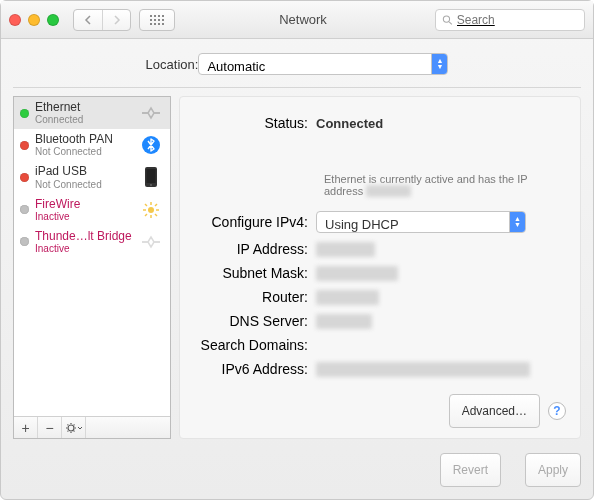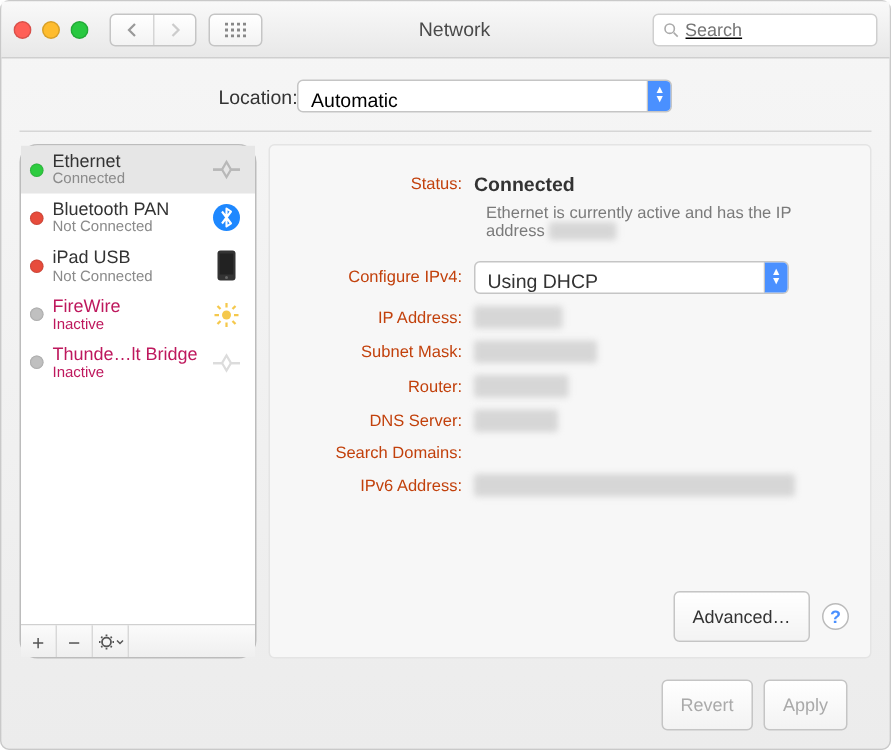--- a/index.html
+++ b/index.html
@@ -81,21 +81,21 @@
     border-left:1px solid #c5c5c5;
     display:flex; flex-direction:column; align-items:center; justify-content:center;
     color:#fff; font-size:7px; line-height:6px;
   }
 
   .hr { height:1px; background:#d6d6d6; margin:0 12px; }
 
   
   .main { flex:1; display:flex; padding: 8px 12px 8px 12px; gap:8px; overflow:hidden; }
   .sidebar {
-    width: 158px; background:#fff; border:1px solid #bcbcbc; border-radius:12px;
+    width: 158px; background:#fff; border:1px solid #bcbcbc; border-radius:0;
     display:flex; flex-direction:column;
   }
   .sb-list { flex:1; overflow:hidden; }
   .sb-item {
     display:flex; align-items:center; padding: 4px 6px; gap:6px;
     border-bottom:0;
     position:relative;
   }
   .sb-item.sel { background:#e6e6e6; }
   .statusdot {
@@ -121,23 +121,23 @@
     font-size:14px; color:#555; cursor:default;
     display:flex; align-items:center; justify-content:center;
   }
   .sb-foot .spacer { flex:1; background:linear-gradient(#fbfbfb,#efefef); }
 
   .detail {
     flex:1; background:#f7f7f7; border:1px solid #e4e4e4; border-radius:4px;
     padding: 14px 16px 10px 16px; position:relative;
   }
   .row { display:flex; align-items:center; padding:4px 0; }
-  .lab { width: 120px; text-align:right; color:#c2410c; padding-right:8px; font-size:11px; }
+  .lab { width: 120px; text-align:right; color:#000000; padding-right:8px; font-size:14px; }
   .val { flex:1; color:#333; font-size:13px; }
-  .valdesc { font-size:11px; color:#7a7a7a; padding-left:128px; padding-top:2px; padding-bottom:10px; }
+  .valdesc { font-size:11px; color:#7a7a7a; padding-left:128px; padding-top:2px; padding-bottom:10px;margin-top:36px; }
   .blur {
     display:inline-block; background: #d6d6d6; color:transparent; border-radius:2px;
     filter: blur(2px); user-select:none;
   }
   .detail .dropdown { min-width: 210px; width:210px; }
 
   .detail-foot {
     position:absolute; right:14px; bottom:10px; display:flex; align-items:center; gap:8px;
   }
   .btn {
@@ -145,21 +145,21 @@
     background:linear-gradient(#ffffff,#f3f3f3); font-size:12px; color:#333;
   }
   .helpcircle {
     width:18px; height:18px; border-radius:50%; border:1px solid #bbb;
     background:#fff; display:flex; align-items:center; justify-content:center;
     color:#4a90ff; font-size:12px; font-weight:bold;
   }
 
   
   .footer {
-    display:flex; justify-content:flex-end; gap:7px; padding:6px 28px 12px 16px;
+    display:flex; justify-content:flex-end; gap:24px; padding:6px 12px 12px 16px;
   }
   .footer .btn { color:#aaa; }
 
   svg { display:block; }
 </style>
 </head>
 <body>
 
 <div class="window">
 

